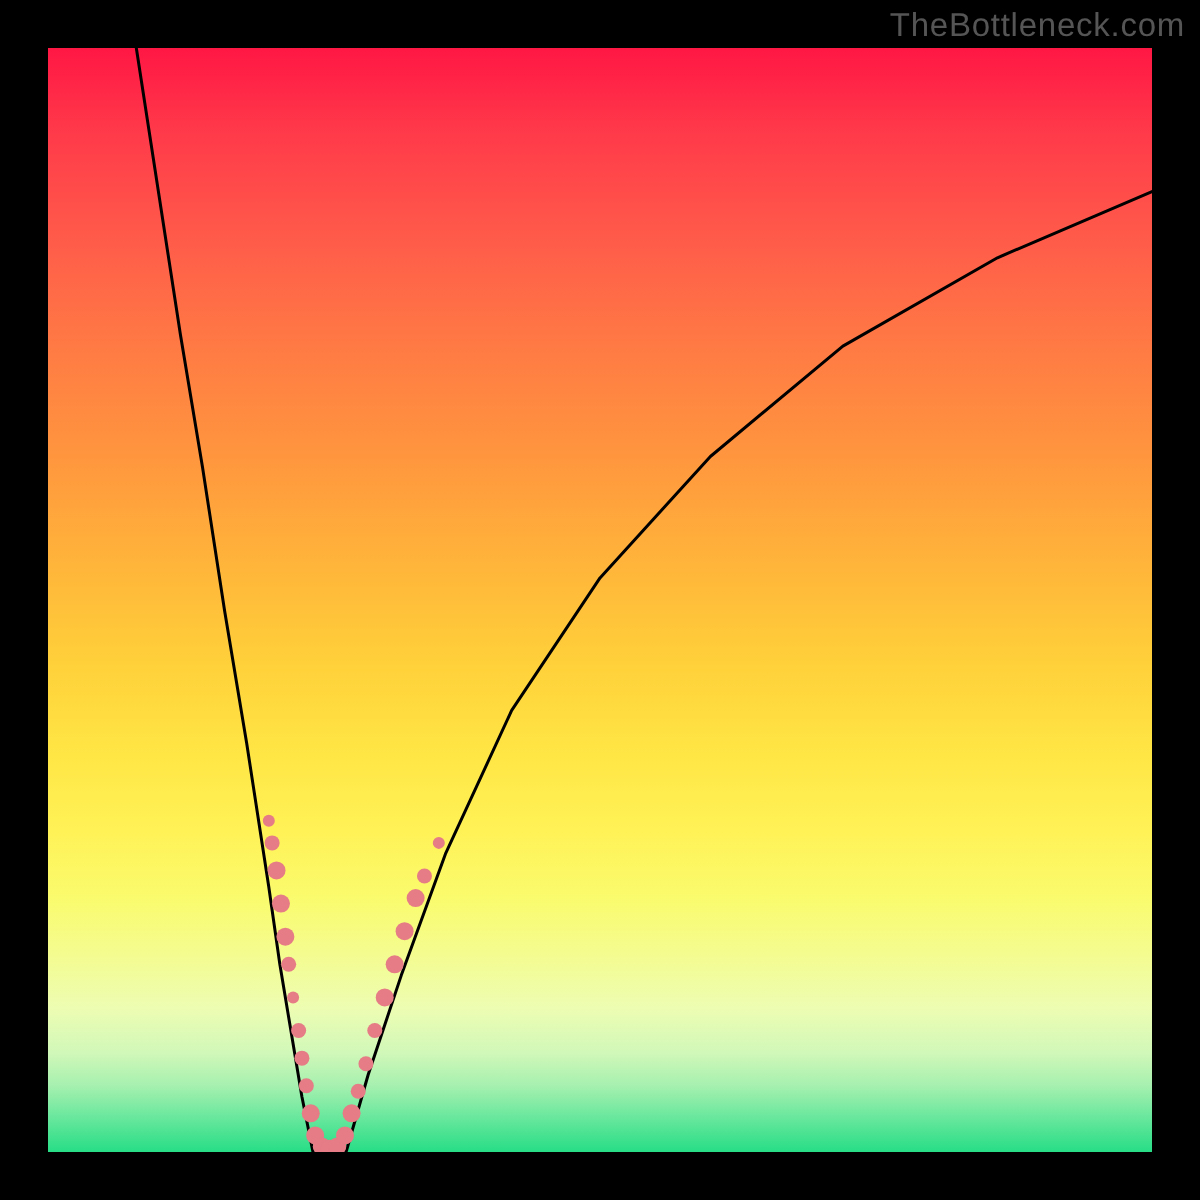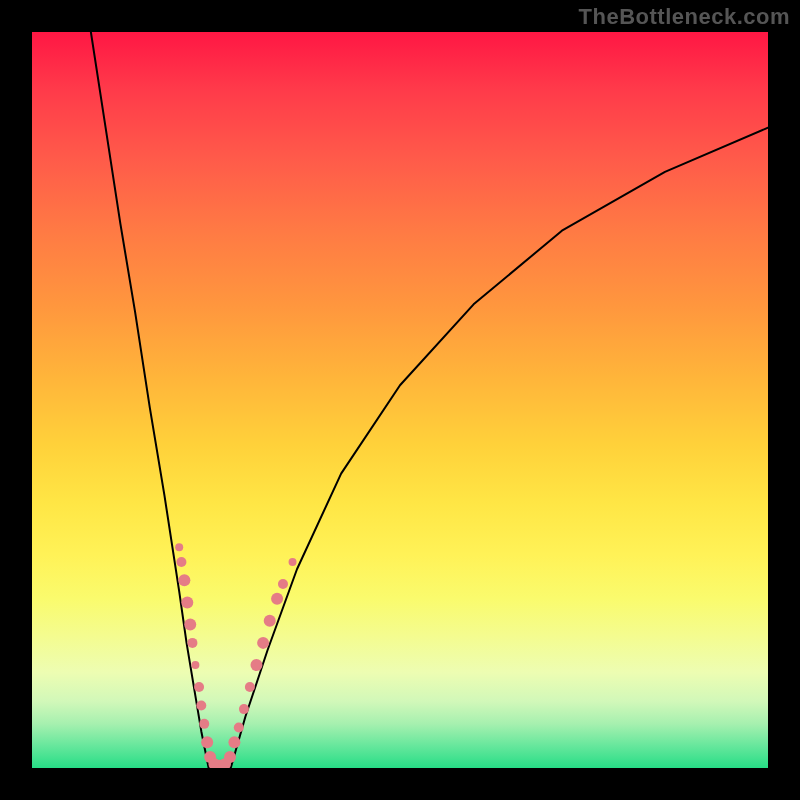--- a/index.html
+++ b/index.html
@@ -44,21 +44,21 @@
       #27dd86 100%
     );
     overflow: hidden;
   }
   .attribution {
     position: absolute;
     top: 4px;
     right: 10px;
     color: #555;
     font-size: 22px;
-    font-weight: 700;
+    font-weight: 400;
     letter-spacing: 0.5px;
   }
   svg.curve {
     position: absolute;
     top: 0; left: 0;
     width: 736px;
     height: 736px;
     overflow: visible;
   }
   .marker {

